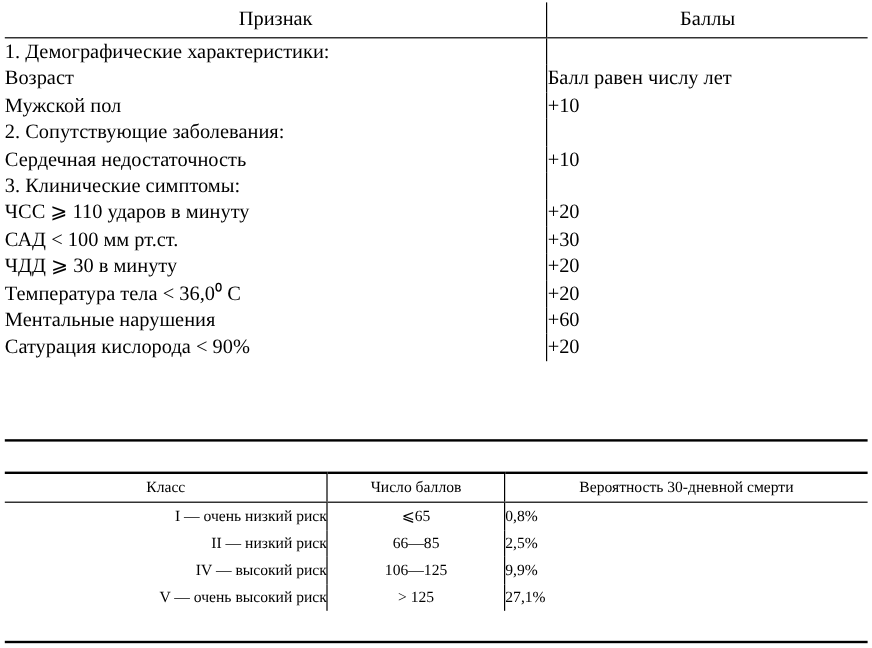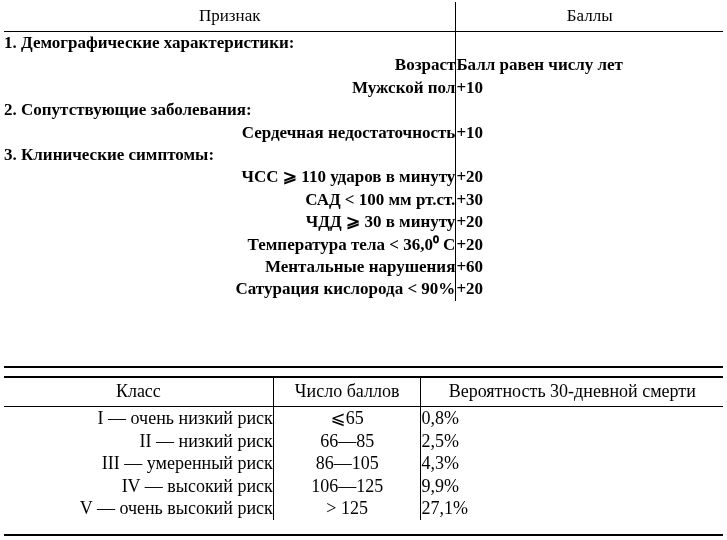--- a/index.html
+++ b/index.html
@@ -42,53 +42,52 @@
   }
   .t1 .col-left {
     width: 452px;
   }
   .t1 .col-right {
     width: 267px;
     border-left: 1.5px solid #000;
   }
   .t1 .body td {
     border-left: none;
-    font-weight: bold;
   }
   .t1 .body .col-right {
     border-left: 1.5px solid #000;
   }
   .row-line td {
     padding: 0;
     height: 22.4px;
     line-height: 22.4px;
     white-space: nowrap;
   }
   .lbl-0 { padding-left: 4px; }
-  .lbl-1 { padding-left: 30px; text-align: right; }
+  .lbl-1 { padding-left: 30px; }
   .pts {
     text-align: left;
   }
   .t1-bottom {
     position: absolute;
     left: 4px;
     top: 366px;
     width: 719px;
     height: 0;
     border-top: 2px solid #000;
   }
 
   
   .t2 {
     position: absolute;
     left: 4px;
-    top: 376px;
+    top: 393px;
     width: 719px;
     border-collapse: collapse;
-    font-size: 18px;
+    font-size: 13px;
   }
   .t2 th, .t2 td {
     padding: 0;
     vertical-align: middle;
   }
   .t2 thead th {
     font-weight: normal;
     text-align: center;
     padding: 3px 0 4px 0;
     border-bottom: 1.5px solid #000;
@@ -192,25 +191,20 @@
         <td class="c1">I — очень низкий риск</td>
         <td class="c2">⩽65</td>
         <td class="c3">0,8%</td>
       </tr>
       <tr>
         <td class="c1">II — низкий риск</td>
         <td class="c2">66—85</td>
         <td class="c3">2,5%</td>
       </tr>
       <tr>
-        <td class="c1">III — умеренный риск</td>
-        <td class="c2">86—105</td>
-        <td class="c3">4,3%</td>
-      </tr>
-      <tr>
         <td class="c1">IV — высокий риск</td>
         <td class="c2">106—125</td>
         <td class="c3">9,9%</td>
       </tr>
       <tr>
         <td class="c1">V — очень высокий риск</td>
         <td class="c2">&gt; 125</td>
         <td class="c3">27,1%</td>
       </tr>
     </tbody>

